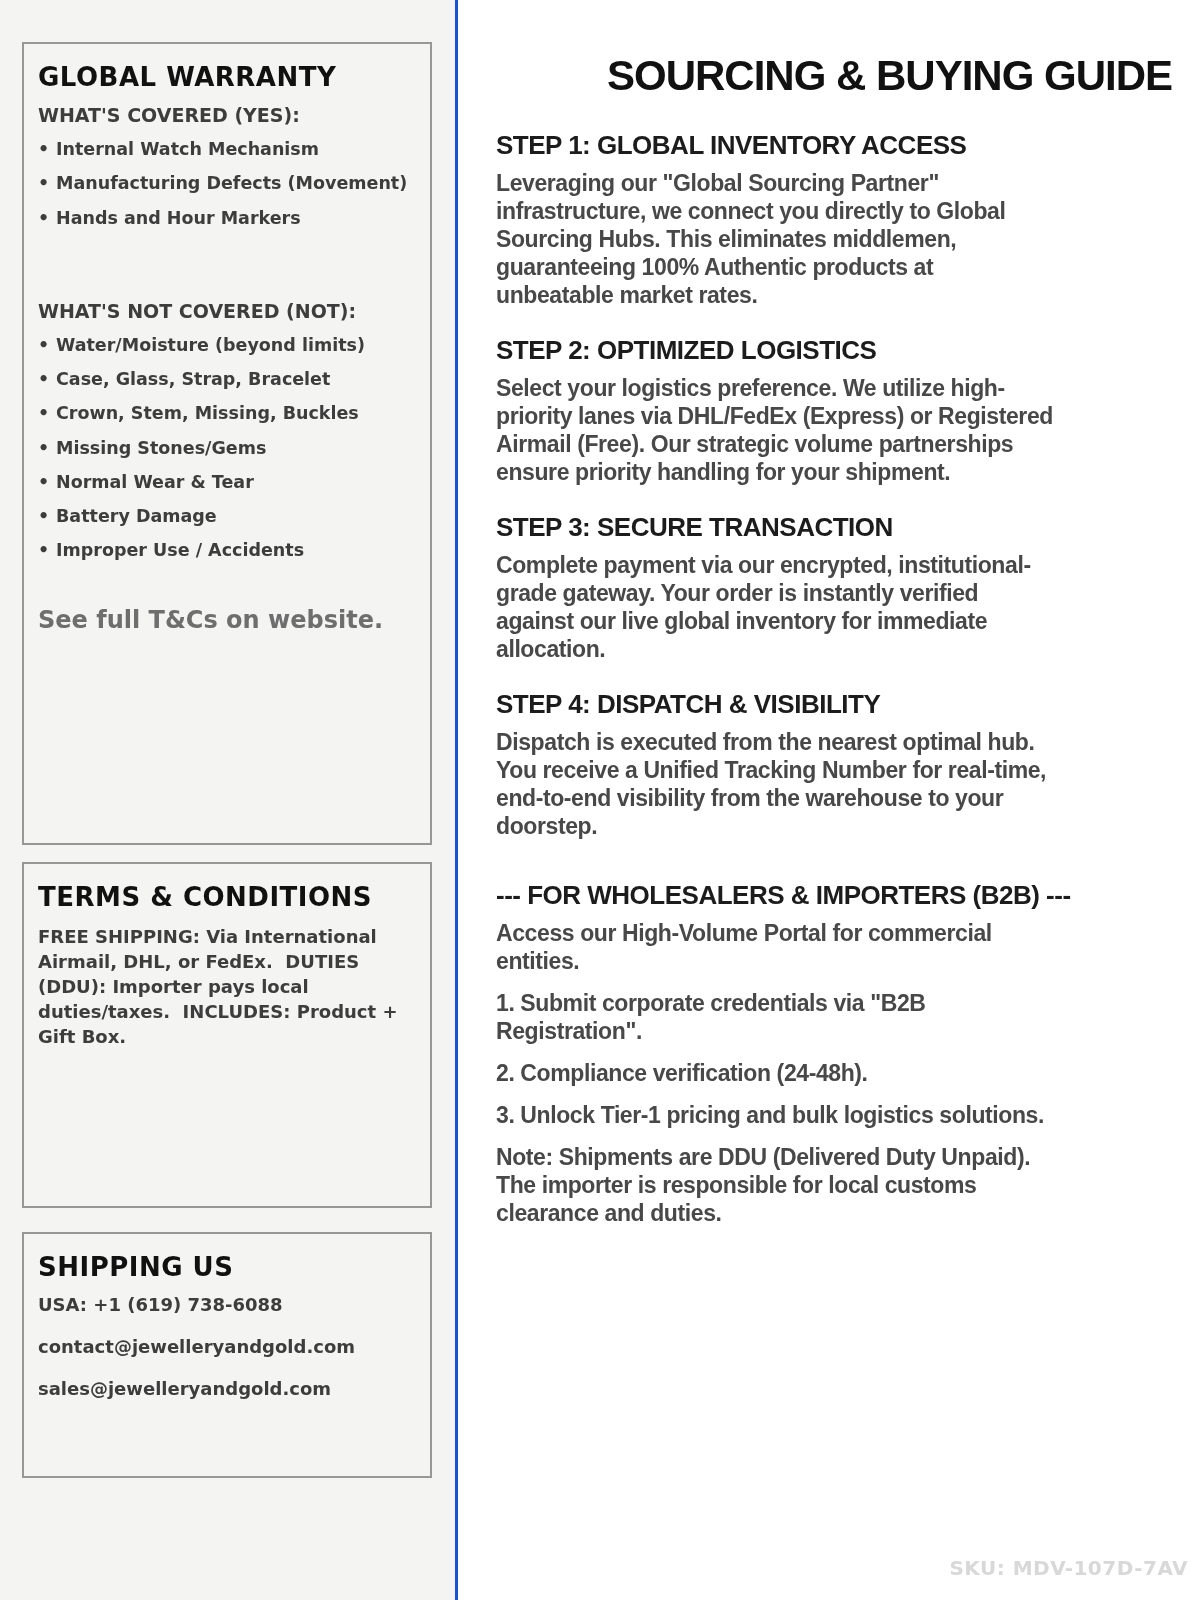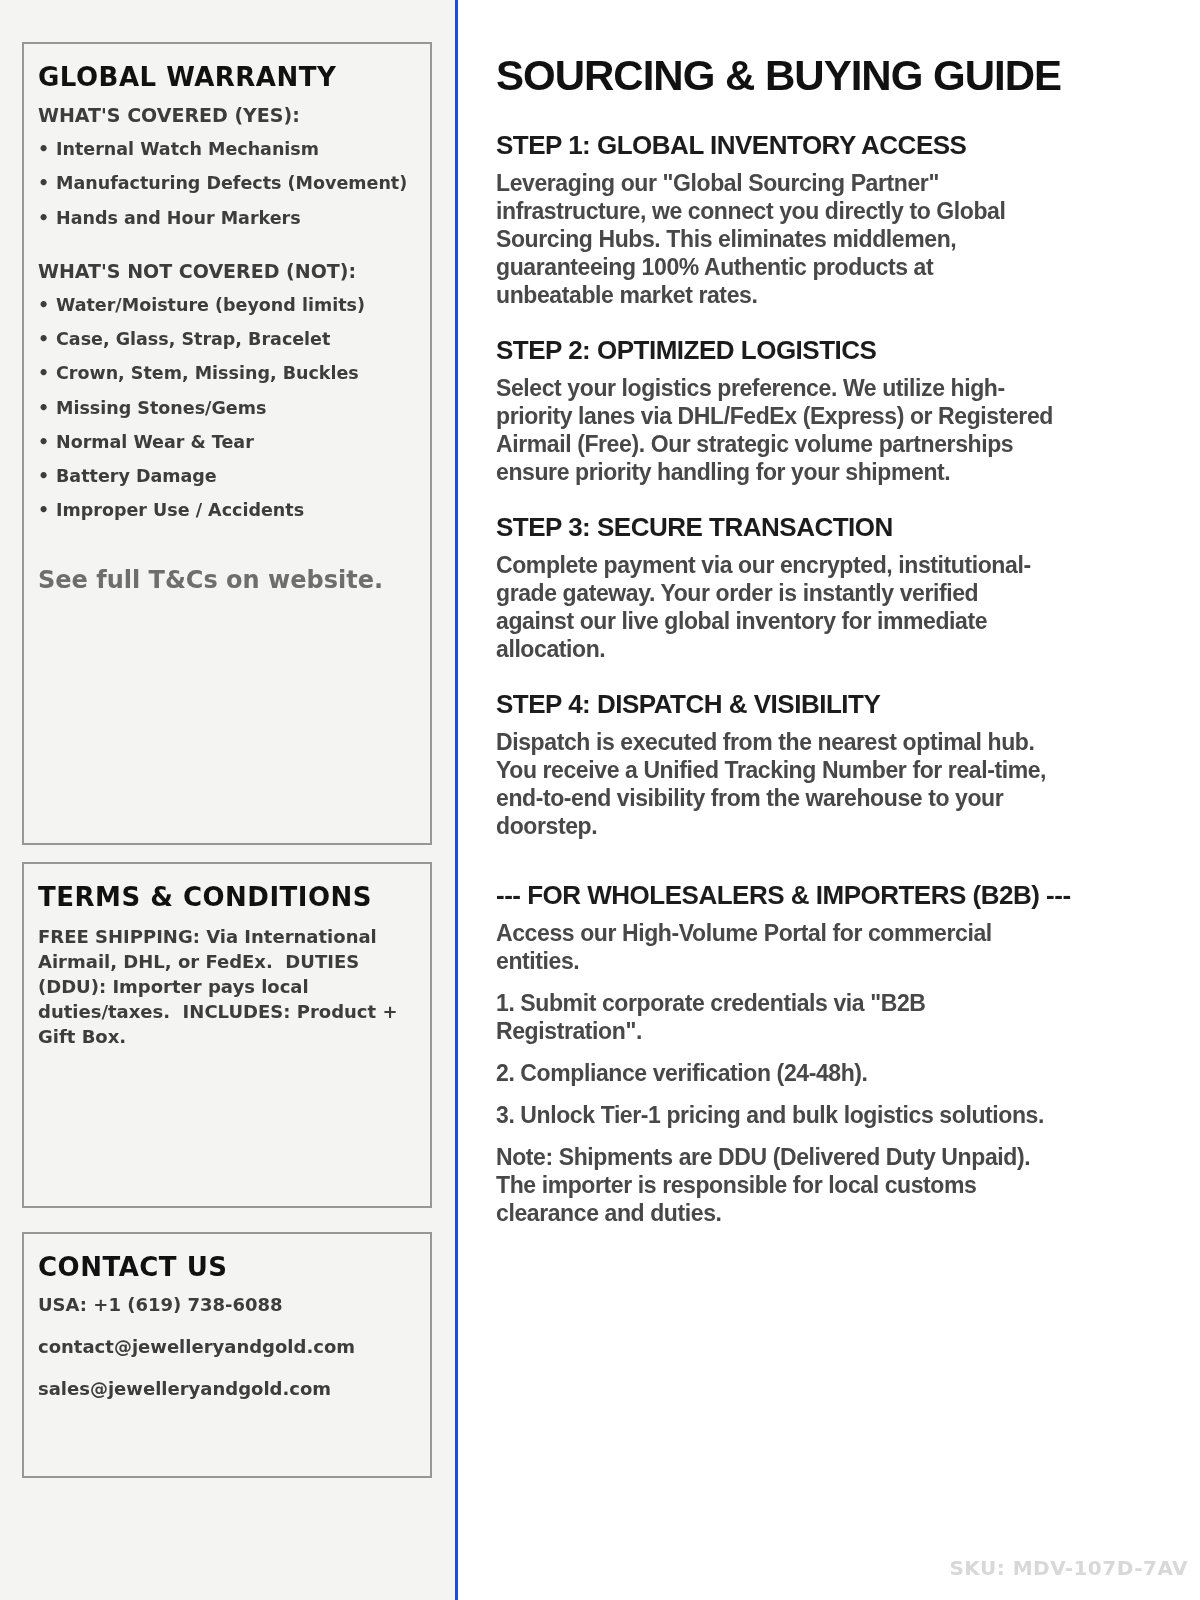--- a/index.html
+++ b/index.html
@@ -49,21 +49,21 @@
     letter-spacing: 0.5px;
     margin: 0 0 12px 0;
   }
   .side-subhead {
     font-size: 19px;
     font-weight: bold;
     color: #3d3d3d;
     margin: 0 0 14px 0;
   }
   .side-subhead.second {
-    margin-top: 32px;
+    margin-top: 72px;
   }
   .bullet-row {
     display: flex;
     align-items: flex-start;
     margin: 0 0 15px 0;
     font-size: 17.5px;
     font-weight: bold;
     color: #3d3d3d;
     line-height: 1.1;
   }
@@ -97,21 +97,21 @@
     position: absolute;
     left: 460px; top: 0;
     width: 740px;
     height: 1600px;
     background: #ffffff;
     box-sizing: border-box;
     padding: 52px 28px 0 36px;
     font-family: "Liberation Sans", sans-serif;
   }
   .page-title {
-    text-align: left;
+    text-align: right;
     font-size: 42px;
     font-weight: 800;
     color: #111111;
     letter-spacing: -1px;
     margin: 0 0 30px 0;
   }
   .section { margin-bottom: 26px; }
   .step-heading {
     font-size: 26px;
     font-weight: bold;
@@ -204,21 +204,21 @@
 
       <div class="side-footnote">See full T&amp;Cs on website.</div>
     </div>
 
     <div class="card card-terms">
       <h2 class="card-title">TERMS &amp; CONDITIONS</h2>
       <div class="terms-body">FREE SHIPPING: Via International Airmail, DHL, or FedEx.  DUTIES (DDU): Importer pays local duties/taxes.  INCLUDES: Product + Gift Box.</div>
     </div>
 
     <div class="card card-contact">
-      <h2 class="card-title">CONTACT US</h2>
+      <h2 class="card-title">SHIPPING US</h2>
       <div class="contact-line">USA: +1 (619) 738-6088</div>
       <div class="contact-line">contact@jewelleryandgold.com</div>
       <div class="contact-line">sales@jewelleryandgold.com</div>
     </div>
   </div>
 
   <div class="main">
     <h1 class="page-title">SOURCING &amp; BUYING GUIDE</h1>
 
     <div class="section">

